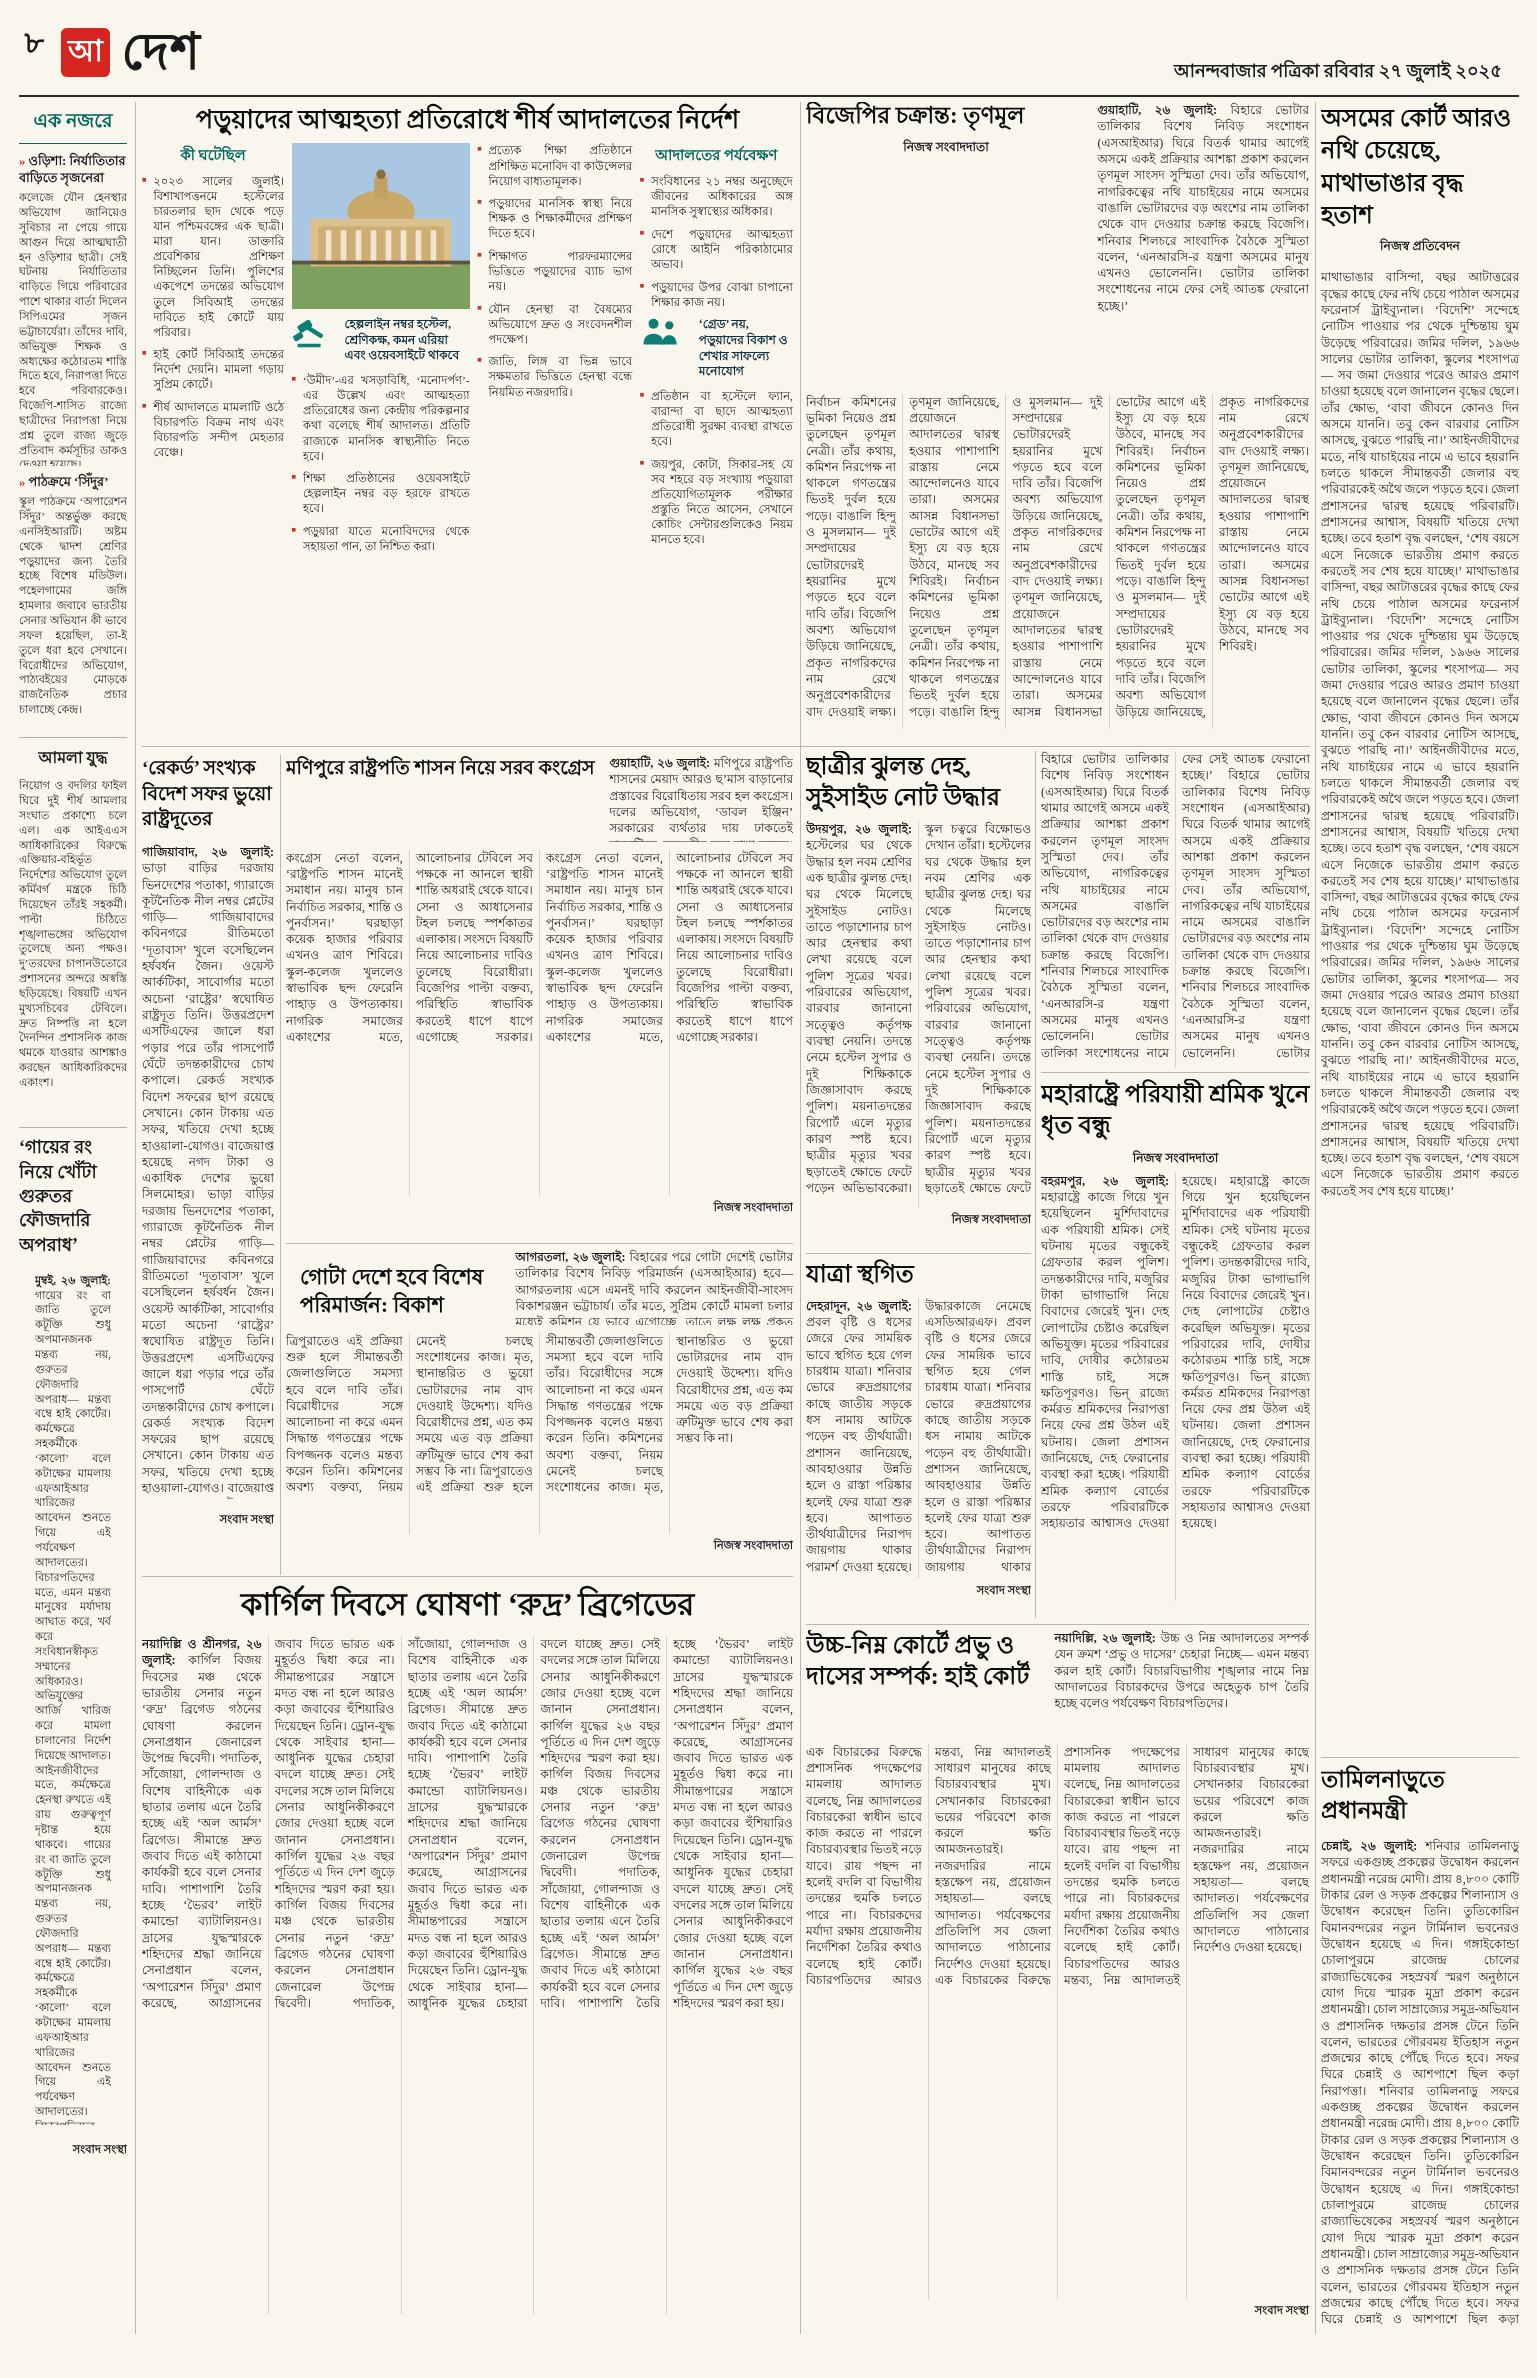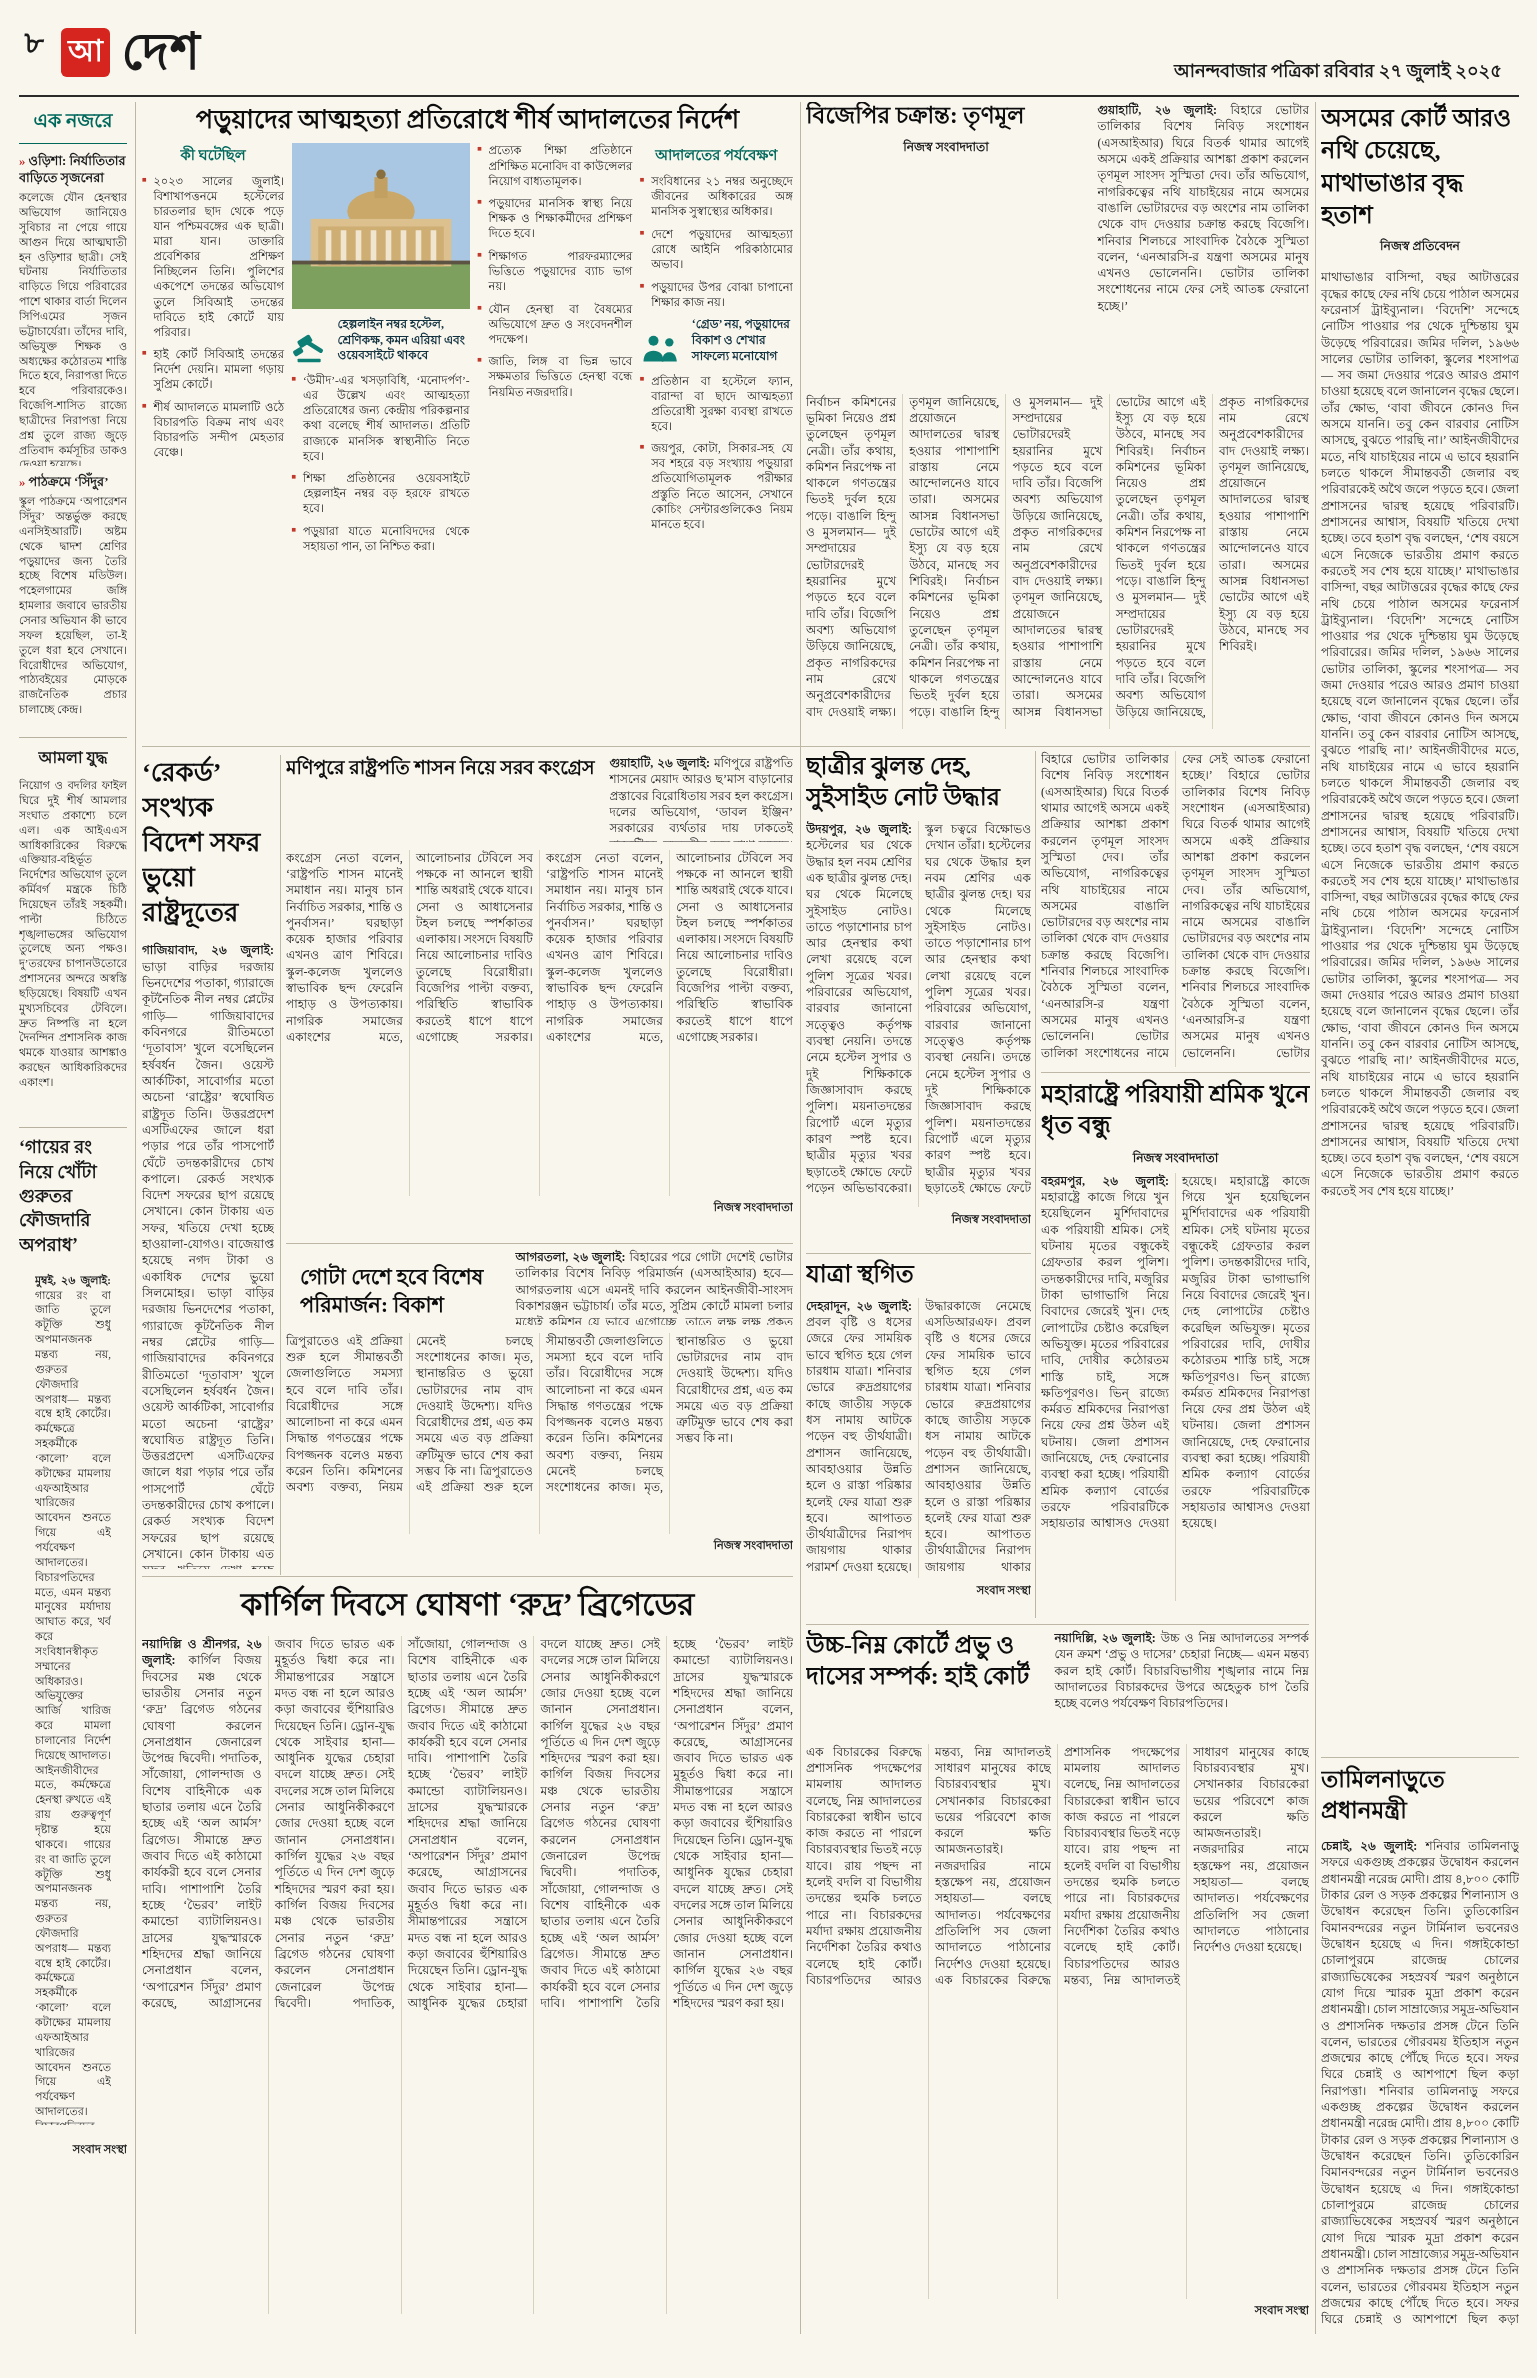--- a/index.html
+++ b/index.html
@@ -42,21 +42,21 @@
 
   
   #sc{left:142px;top:102px;width:651px;height:640px;overflow:hidden;}
   .sc-h{font-size:25.6px;text-align:center;margin:1.9px 0 7.6px;}
   .sc-grid{display:grid;grid-template-columns:142px 178px 155px 153px;gap:7.6px;}
   .sc-subhead{color:#00695c;font-weight:800;font-size:14.7px;text-align:center;margin:0 0 5.7px;}
   .sc-list{list-style:none;margin:0;padding:0;font-size:11.4px;line-height:1.32;text-align:justify;}
   .sc-list li{position:relative;padding-left:11.4px;margin-bottom:7.6px;}
   .sc-list li::before{content:"■";position:absolute;left:0;top:0.9px;color:#c0392b;font-size:7.6px;}
   .photo{width:100%;height:166px;display:block;margin-bottom:7.6px;}
-  .callout{display:flex;gap:10px;align-items:flex-end;margin:5.7px 0 9.5px;}
+  .callout{display:flex;gap:17px;align-items:flex-start;margin:5.7px 0 9.5px;}
   .callout svg{flex:0 0 auto;}
   .callout .txt{font-weight:700;font-size:12px;line-height:1.3;color:#12323f;}
 
   
   #voter{left:806px;top:102px;width:503px;height:640px;overflow:hidden;}
   .art-top{display:flex;gap:11.4px;}
   #voter .headblock{width:280px;height:284px;overflow:hidden;}
   #voter .startcol{flex:1;height:284px;overflow:hidden;}
   .kicker{font-size:23px;line-height:1.25;margin:0 0 7.6px;}
   .voter-h{font-size:31px;line-height:1.32;margin:0 0 5.7px;}
@@ -72,21 +72,21 @@
   #jatra .art-cols{height:280px;column-count:2;}
   #maha{left:1041px;top:1079px;width:269px;height:539px;overflow:hidden;}
   #maha .art-cols{height:428px;column-count:2;}
   #court{left:806px;top:1630px;width:503px;height:704px;overflow:hidden;}
   #court .headblock{width:237px;height:106px;overflow:hidden;}
   #court .startcol{flex:1;height:106px;overflow:hidden;}
   #court .art-cols{margin-top:7.6px;height:555px;column-count:4;}
 
   
   #record{left:142px;top:755px;width:132px;height:814px;overflow:hidden;}
-  .record-h{font-size:26px;line-height:1.35;margin:0 0 7.6px;}
+  .record-h{font-size:19px;line-height:1.35;margin:0 0 7.6px;}
   #record .body-text{height:655px;overflow:hidden;}
   #manipur{left:286px;top:755px;width:507px;height:483px;overflow:hidden;}
   #manipur .headblock{width:312px;height:87px;overflow:hidden;}
   #manipur .startcol{flex:1;height:87px;overflow:hidden;}
   .manipur-h{font-size:19px;line-height:1.32;margin:0;}
   #manipur .art-cols{margin-top:7.6px;height:346px;column-count:4;}
   #gota{left:286px;top:1249px;width:507px;height:320px;overflow:hidden;}
   #gota .headblock{width:218px;height:76px;overflow:hidden;}
   #gota .startcol{flex:1;height:76px;overflow:hidden;}
   .gota-h{font-size:21px;line-height:1.35;margin:14px;}

